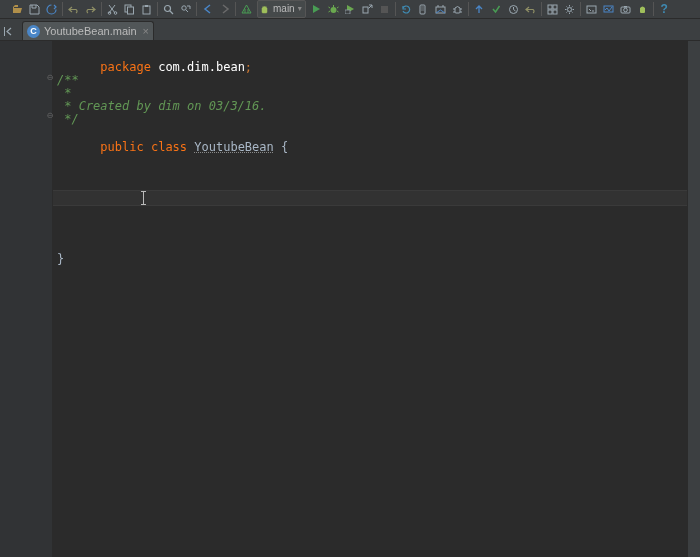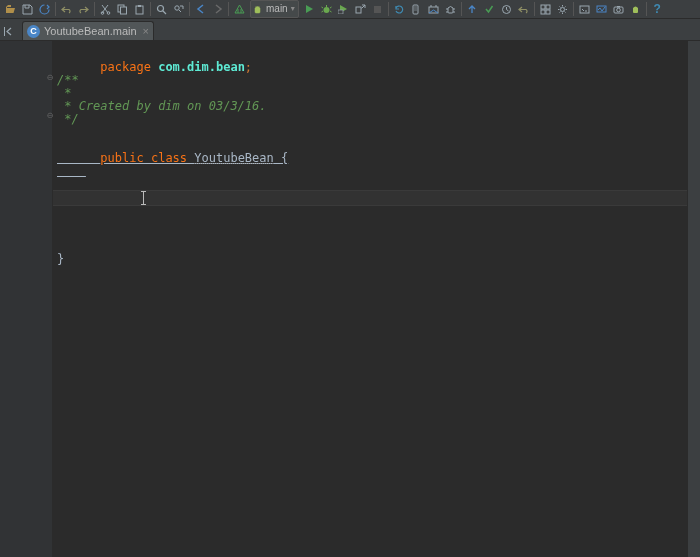--- a/index.html
+++ b/index.html
@@ -13,21 +13,21 @@
     color: #bbbbbb;
     overflow: hidden;
   }
   
   .toolbar {
     height: 18px;
     display: flex;
     align-items: center;
     background: #3c3f41;
     border-bottom: 1px solid #2b2b2b;
-    padding-left: 2px;
+    padding-left: 9px;
   }
   .tb-btn {
     width: 17px;
     height: 17px;
     display: flex;
     align-items: center;
     justify-content: center;
     color: #9aa7b0;
     cursor: pointer;
     font-size: 11px;
@@ -137,21 +137,21 @@
     font-size:12px;
     line-height:13px;
     color:#a9b7c6;
     white-space:pre;
   }
   .code .ln {
     position:absolute;
     left:4px;
   }
   .kw   { color:#f97316; }
-  .pkg  { color:#5eead4;font-weight:bold; }
+  .pkg  { color:#ffffff; }
   .semi { color:#cc7832; }
   .doc  { color:#629755; font-style:italic; }
   .cls  { color:#a9b7c6; text-decoration: underline dotted #888; }
   .txt  { color:#a9b7c6; }
 
   .cur-line-hl {
     position:absolute;
     left:0;
     right:0;
     height:14px;
@@ -421,21 +421,21 @@
   <div class="code">
     <div class="cur-line-hl" style="top:149px;"></div>
 
     <div class="ln" style="top:7px;">
       <span class="kw">package</span><span class="pkg"> com.dim.bean</span><span class="semi">;</span>
     </div>
     <div class="ln doc" style="top:33px;">/**</div>
     <div class="ln doc" style="top:46px;"> *</div>
     <div class="ln doc" style="top:59px;"> * Created by dim on 03/3/16.</div>
     <div class="ln doc" style="top:72px;"> */</div>
-    <div class="ln" style="top:98px;text-decoration:underline;">
+    <div class="ln" style="top:87px;">
       <span class="kw">public class </span><span class="cls">YoutubeBean</span><span class="txt"> {</span>
     </div>
     <div class="ln txt" style="top:212px;">}</div>
 
     <div class="caret" style="top:150px; left:90px;"></div>
   </div>
 
   <div class="marker-strip"></div>
 </div>
 

